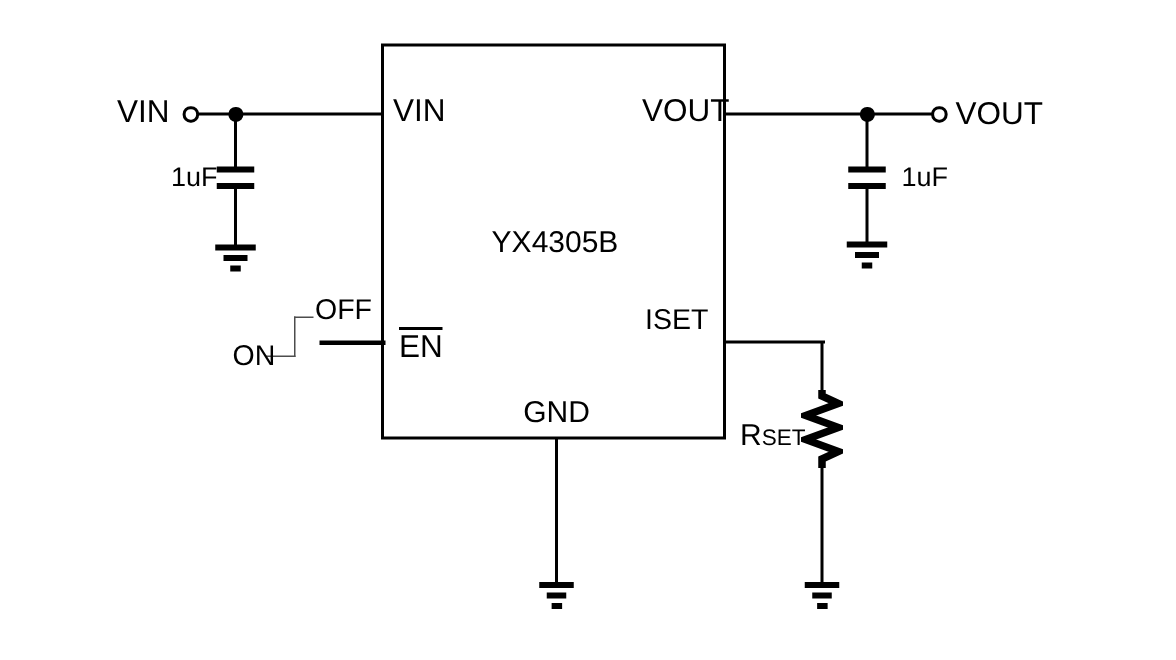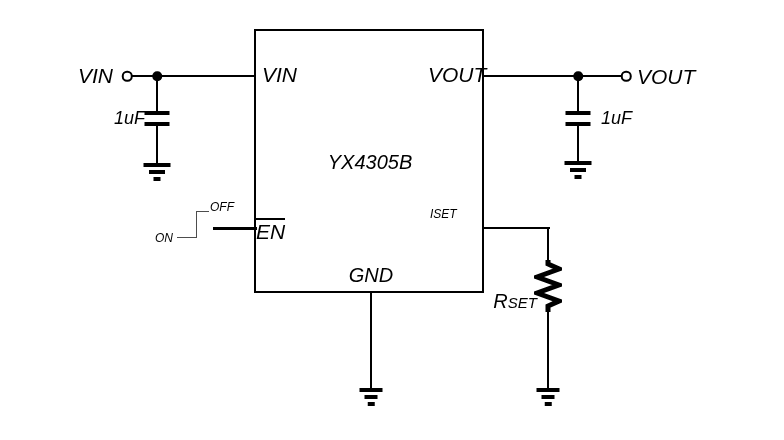--- a/index.html
+++ b/index.html
@@ -1,35 +1,35 @@
 <!DOCTYPE html>
 <html><head>
 <meta charset="utf-8">
 <style>
   html,body{margin:0;padding:0;}
   body{
     width:784px;height:440px;background:#ffffff;position:relative;overflow:hidden;
     font-family:"Liberation Sans","DejaVu Sans",sans-serif;color:#000;
   }
-  .stage{position:absolute;left:0;top:0;width:784px;height:368px;font-style:italic;}
+  .stage{position:absolute;left:0;top:0;width:784px;height:368px;}
   .wire{position:absolute;background:#000;}
   .thin{position:absolute;background:#4d4d4d;}
   .plate{position:absolute;background:#000;height:4.5px;transform:translateX(-50%);}
   .gbar{position:absolute;background:#000;height:4.5px;transform:translateX(-50%);}
   .dot{position:absolute;width:9.5px;height:9.5px;background:#000;border-radius:50%;
        transform:translate(-50%,-50%);}
   .term{position:absolute;width:6.5px;height:6.5px;background:#fff;border:2.5px solid #000;
         border-radius:50%;transform:translate(-50%,-50%);}
   .icbox{position:absolute;left:254px;top:29px;width:230px;height:264px;
          border:2.6px solid #000;box-sizing:border-box;background:#fff;}
   .label{position:absolute;white-space:nowrap;line-height:1;font-size:21px;
          transform:translateY(-50%);}
   .label.center{transform:translate(-50%,-50%);text-align:right;}
   .fs20{font-size:20px;}
-  .fs19{font-size:12px;}
+  .fs19{font-size:19px;}
   .fs18{font-size:18px;}
   .sub{font-size:15px;}
   .overline{display:inline-block;border-top:2.5px solid #000;padding-top:1px;line-height:1;}
   svg{position:absolute;}
 </style>
 </head>
 <body>
 
 <div class="stage">
 
@@ -69,32 +69,32 @@
   <div class="thin" style="left:195.8px;top:210.5px;width:13.5px;height:1.4px;"></div>
   <div class="label fs19" style="left:210px;top:207px;">OFF</div>
   <div class="label fs19" style="left:155px;top:238px;">ON</div>
 
   <div class="wire" style="left:483px;top:226.7px;width:66.5px;height:2.5px;"></div>
   <div class="wire" style="left:546.75px;top:228px;width:2.5px;height:34px;"></div>
   <svg style="left:534px;top:260px;" width="28" height="52" viewBox="0 0 28 52">
     <polyline points="14,0 14,4 25,9 3,17 25,25 3,33 25,41 14,46 14,52" fill="none" stroke="#000" stroke-width="5" stroke-linejoin="miter"></polyline>
   </svg>
   <div class="wire" style="left:546.75px;top:309px;width:2.5px;height:81px;"></div>
-  <div class="label" style="right:247px;top:300px;left:auto;">
+  <div class="label" style="right:247px;top:290px;left:auto;">
     <span class="fs20">R</span><span class="sub">SET</span>
   </div>
   <div class="gbar" style="left:548px;top:387.5px;width:23px;"></div>
   <div class="gbar" style="left:548px;top:394.5px;width:13px;"></div>
   <div class="gbar" style="left:548px;top:401.5px;width:6.5px;"></div>
 
   <div class="wire" style="left:369.75px;top:292px;width:2.5px;height:98px;"></div>
   <div class="gbar" style="left:371px;top:387.5px;width:23px;"></div>
   <div class="gbar" style="left:371px;top:394.5px;width:13px;"></div>
   <div class="gbar" style="left:371px;top:401.5px;width:6.5px;"></div>
 
   <div class="label" style="left:262px;top:74px;">VIN</div>
   <div class="label" style="left:428px;top:74px;">VOUT</div>
-  <div class="label" style="left:256px;top:230px;"><span class="overline">EN</span></div>
+  <div class="label" style="left:266px;top:230px;"><span class="overline">EN</span></div>
   <div class="label fs19" style="left:430px;top:214px;">ISET</div>
   <div class="label center fs20" style="left:371px;top:275px;">GND</div>
   <div class="label center fs20" style="left:370px;top:162px;">YX4305B</div>
 
 </div>
 
 </body></html>

